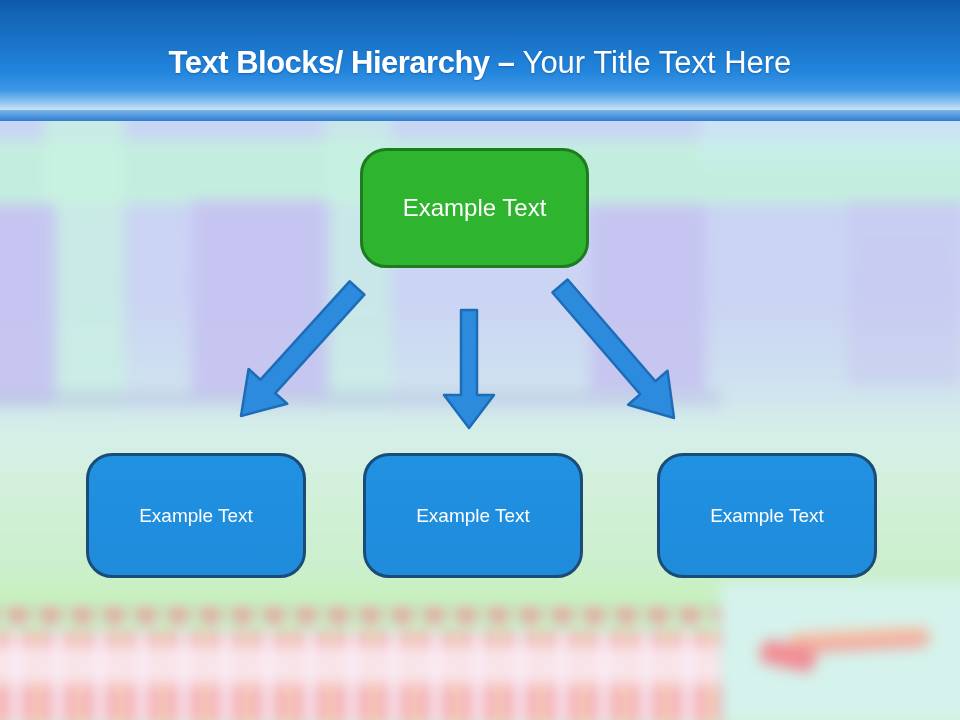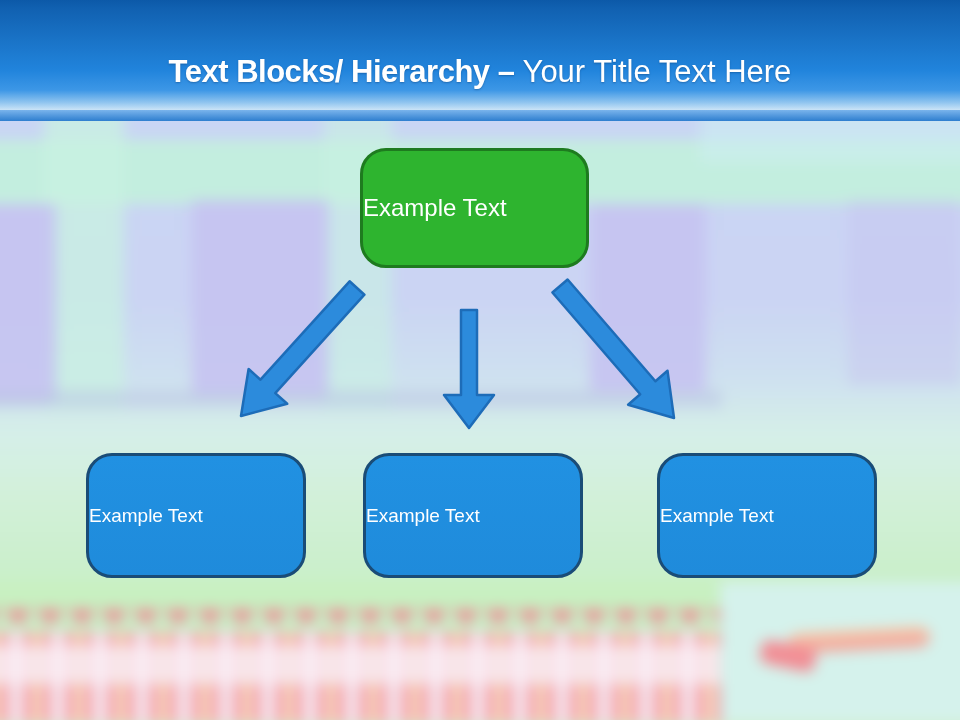--- a/index.html
+++ b/index.html
@@ -37,30 +37,30 @@
   .pipe-bend{position:absolute;left:778px;top:662px;width:56px;height:24px;border-radius:9px;
     transform:rotate(12deg);background:#ee8f96;}
 
   
   .header{position:absolute;left:0;top:0;width:960px;height:110px;z-index:4;
     display:flex;align-items:flex-end;justify-content:center;
     background:linear-gradient(180deg,#0c59a8 0%,#1161b1 8%,#1a74c8 38%,#2184dc 64%,
       #3d97e6 82%,#8fc4ef 93%,#cbe4f7 100%);}
   .header-accent{position:absolute;left:0;top:110px;width:960px;height:11px;z-index:4;
     background:linear-gradient(180deg,#7ab4ec,var(--accent-band-blue,#2e7ecf));}
-  .slide-title{color:#fff;font-size:31px;line-height:1;padding-bottom:23px;white-space:nowrap;
+  .slide-title{color:#fff;font-size:31px;line-height:1;padding-bottom:32px;white-space:nowrap;
     text-shadow:0 1px 2px rgba(0,40,90,.35);}
   .slide-title .t-bold{font-weight:bold;letter-spacing:-.5px;}
   .slide-title .t-regular{font-weight:normal;}
 
   
   .arrows-svg{position:absolute;left:0;top:0;width:960px;height:720px;z-index:2;}
   .arrow{fill:var(--arrow-blue,#2c8bdc);stroke:#1d6cb8;stroke-width:2.5;stroke-linejoin:round;}
 
-  .node{position:absolute;display:flex;align-items:center;justify-content:flex-start;
+  .node{position:absolute;display:flex;align-items:center;justify-content:center;
     color:#fff;z-index:3;box-sizing:border-box;text-align:center;}
   .node-root{left:360px;top:148px;width:229px;height:120px;border-radius:26px;
     background:var(--root-green,#2eb42f);border:3px solid var(--root-green-border,#1e7b1f);
     font-size:24px;}
   .node-child{top:453px;width:220px;height:125px;border-radius:26px;
     background:linear-gradient(180deg,#2191e2,var(--child-blue,#1f8bdb));
     border:3px solid var(--child-blue-border,#1a4c77);font-size:19px;}
   .node-child-1{left:86px;}
   .node-child-2{left:363px;}
   .node-child-3{left:657px;}

